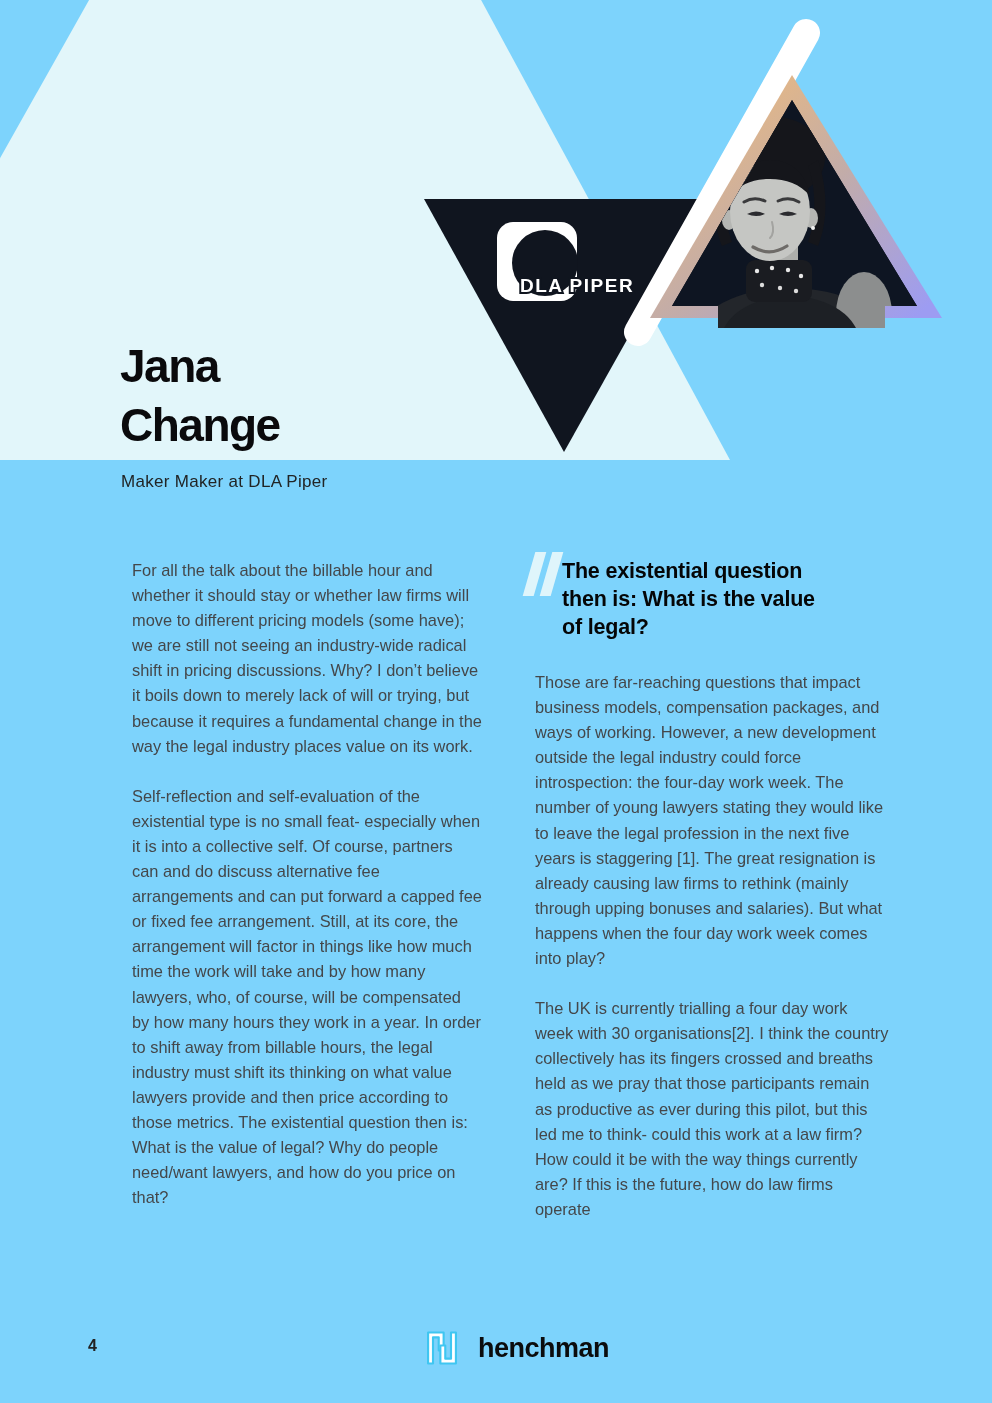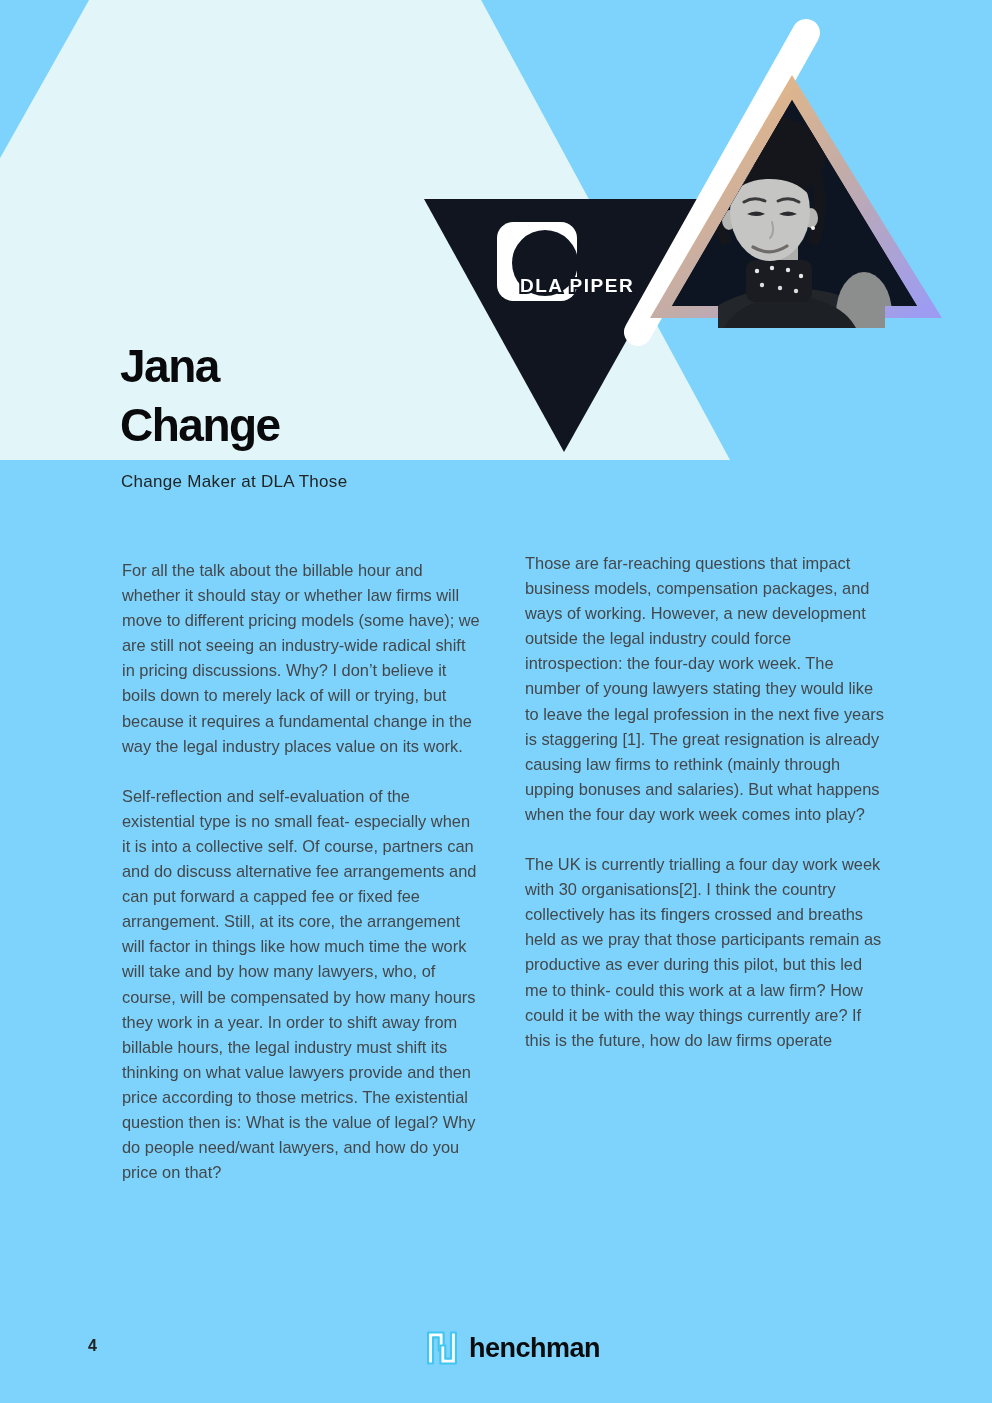--- a/index.html
+++ b/index.html
@@ -9,37 +9,37 @@
   .bg-svg{position:absolute;top:0;left:0;z-index:0;}
 
   
   .title{position:absolute;left:120px;top:306px;z-index:3;
          font-size:46px;line-height:59px;font-weight:bold;letter-spacing:-1.5px;color:#0a0a0c;}
   .subtitle{position:absolute;left:121px;top:472px;z-index:3;
             font-size:17px;letter-spacing:.3px;color:#212425;}
 
   
   .col{position:absolute;z-index:3;font-size:16.4px;line-height:25.1px;color:#44474a;}
-  .col p{margin:0 0 25px 4px;}
+  .col p{margin:0 0 25px 14px;}
   .col-left{left:118px;top:558px;width:364px;}
   .col-right{left:521px;top:551px;width:368px;}
 
   
   .quote-wrap{position:relative;margin:0 0 29px 0;}
   .quote-mark{position:absolute;left:2px;top:1px;width:60px;height:46px;z-index:0;}
   .quote-mark i{position:absolute;top:0;width:11px;height:44px;background:#dff5fb;transform:skewX(-16deg);}
   .quote-mark i.b1{left:6px;}
   .quote-mark i.b2{left:23px;}
   .quote-text{position:relative;z-index:1;margin:0;padding:6px 0 0 27px;
               font-size:21.5px;line-height:28px;font-weight:bold;color:#050607;
               letter-spacing:-0.2px;white-space:pre-line;}
 
   
   .page-number{position:absolute;left:88px;top:1337px;z-index:3;font-size:16px;font-weight:bold;color:#222;}
-  .brand{position:absolute;left:424px;top:1328px;z-index:3;display:flex;align-items:center;gap:9px;}
+  .brand{position:absolute;left:424px;top:1328px;z-index:3;display:flex;align-items:center;gap:18px;}
   .brand-word{font-size:27px;font-weight:bold;letter-spacing:-0.5px;color:#0b0c0d;}
 </style>
 </head>
 <body>
 
 <div class="page">
 
   <svg class="bg-svg" width="992" height="1403" viewBox="0 0 992 1403">
     <defs>
       <linearGradient id="triGrad" gradientUnits="userSpaceOnUse" x1="700" y1="90" x2="900" y2="330">
@@ -106,28 +106,37 @@
 
         <path d="M772,222 Q775,233 770,238" stroke="#a3a3a0" stroke-width="2" fill="none" stroke-linecap="round"></path>
 
         <path d="M753,247 Q770,257 787,246" stroke="#6e6b68" stroke-width="3.2" fill="none" stroke-linecap="round"></path>
       </g>
     </g>
   </svg>
 
   <h1 class="title"><span>Jana</span><br>
       <span>Change</span></h1>
-  <div class="subtitle">Change Maker at DLA Those</div>
+  <div class="subtitle">Maker Maker at DLA Piper</div>
 
   <div class="col col-left">
     <p>For all the talk about the billable hour and whether it should stay or whether law firms will move to different pricing models (some have); we are still not seeing an industry-wide radical shift in pricing discussions. Why? I don’t believe it boils down to merely lack of will or trying, but because it requires a fundamental change in the way the legal industry places value on its work.</p>
     <p>Self-reflection and self-evaluation of the existential type is no small feat- especially when it is into a collective self. Of course, partners can and do discuss alternative fee arrangements and can put forward a capped fee or fixed fee arrangement. Still, at its core, the arrangement will factor in things like how much time the work will take and by how many lawyers, who, of course, will be compensated by how many hours they work in a year. In order to shift away from billable hours, the legal industry must shift its thinking on what value lawyers provide and then price according to those metrics. The existential question then is: What is the value of legal? Why do people need/want lawyers, and how do you price on that?</p>
   </div>
 
   <div class="col col-right">
+    <div class="quote-wrap">
+      <span class="quote-mark">
+        <i class="b1"></i>
+          <i class="b2"></i>
+      </span>
+      <p class="quote-text">The existential question
+then is: What is the value
+of legal?</p>
+    </div>
     <p>Those are far-reaching questions that impact business models, compensation packages, and ways of working. However, a new development outside the legal industry could force introspection: the four-day work week. The number of young lawyers stating they would like to leave the legal profession in the next five years is staggering [1]. The great resignation is already causing law firms to rethink (mainly through upping bonuses and salaries).  But what happens when the four day work week comes into play?</p>
     <p>The UK is currently trialling a four day work week with 30 organisations[2]. I think the country collectively has its fingers crossed and breaths held as we pray that those participants remain as productive as ever during this pilot, but this led me to think- could this work at a law firm? How could it be with the way things currently are? If this is the future, how do law firms operate</p>
   </div>
 
   <div class="page-number">4</div>
   <div class="brand">
     <svg width="36" height="40" viewBox="0 0 44 44">
       <path d="M5,3 H24 V25 H18 V9 H11 V41 H5 Z" fill="#ffffff" stroke="#3fc6f1" stroke-width="2.6" stroke-linejoin="round"></path>
       <path d="M39,41 H20 V19 H26 V35 H33 V3 H39 Z" fill="#ffffff" stroke="#3fc6f1" stroke-width="2.6" stroke-linejoin="round"></path>
     </svg>

